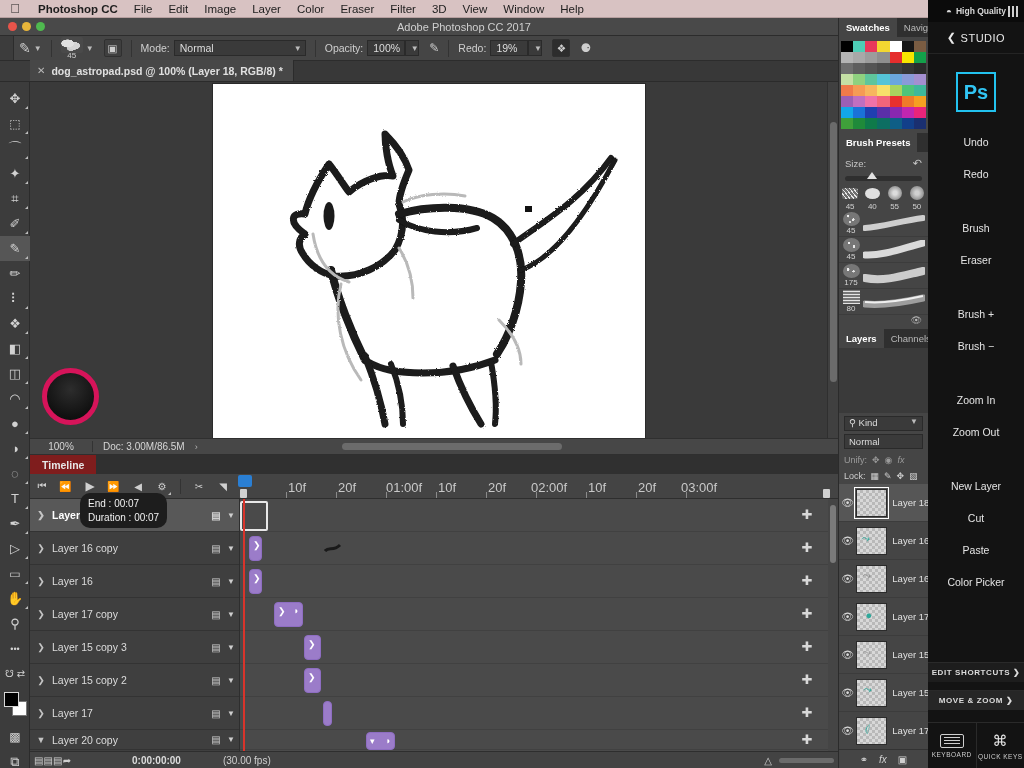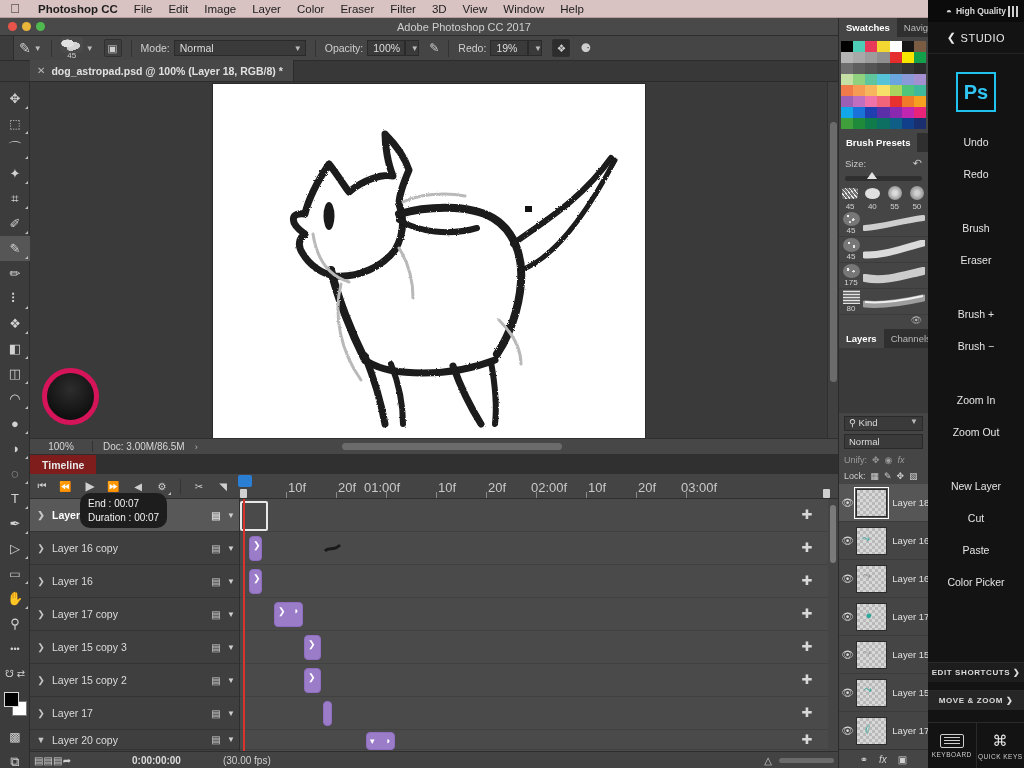--- a/index.html
+++ b/index.html
@@ -441,21 +441,21 @@
     <div class="tsep"></div>
     <div class="tbtn">✂</div>
     <div class="tbtn">◥</div>
   </div>
 
   <div class="tl-ruler">
     <span class="tick" style="left:48px">10f</span>
     <span class="tickmark" style="left:46px"></span>
     <span class="tick" style="left:98px">20f</span>
     <span class="tickmark" style="left:96px"></span>
-    <span class="tick" style="left:124px">01:00f</span>
+    <span class="tick" style="left:146px">01:00f</span>
     <span class="tickmark" style="left:146px"></span>
     <span class="tick" style="left:198px">10f</span>
     <span class="tickmark" style="left:196px"></span>
     <span class="tick" style="left:248px">20f</span>
     <span class="tickmark" style="left:246px"></span>
     <span class="tick" style="left:291px">02:00f</span>
     <span class="tickmark" style="left:296px"></span>
     <span class="tick" style="left:348px">10f</span>
     <span class="tickmark" style="left:346px"></span>
     <span class="tick" style="left:398px">20f</span>

